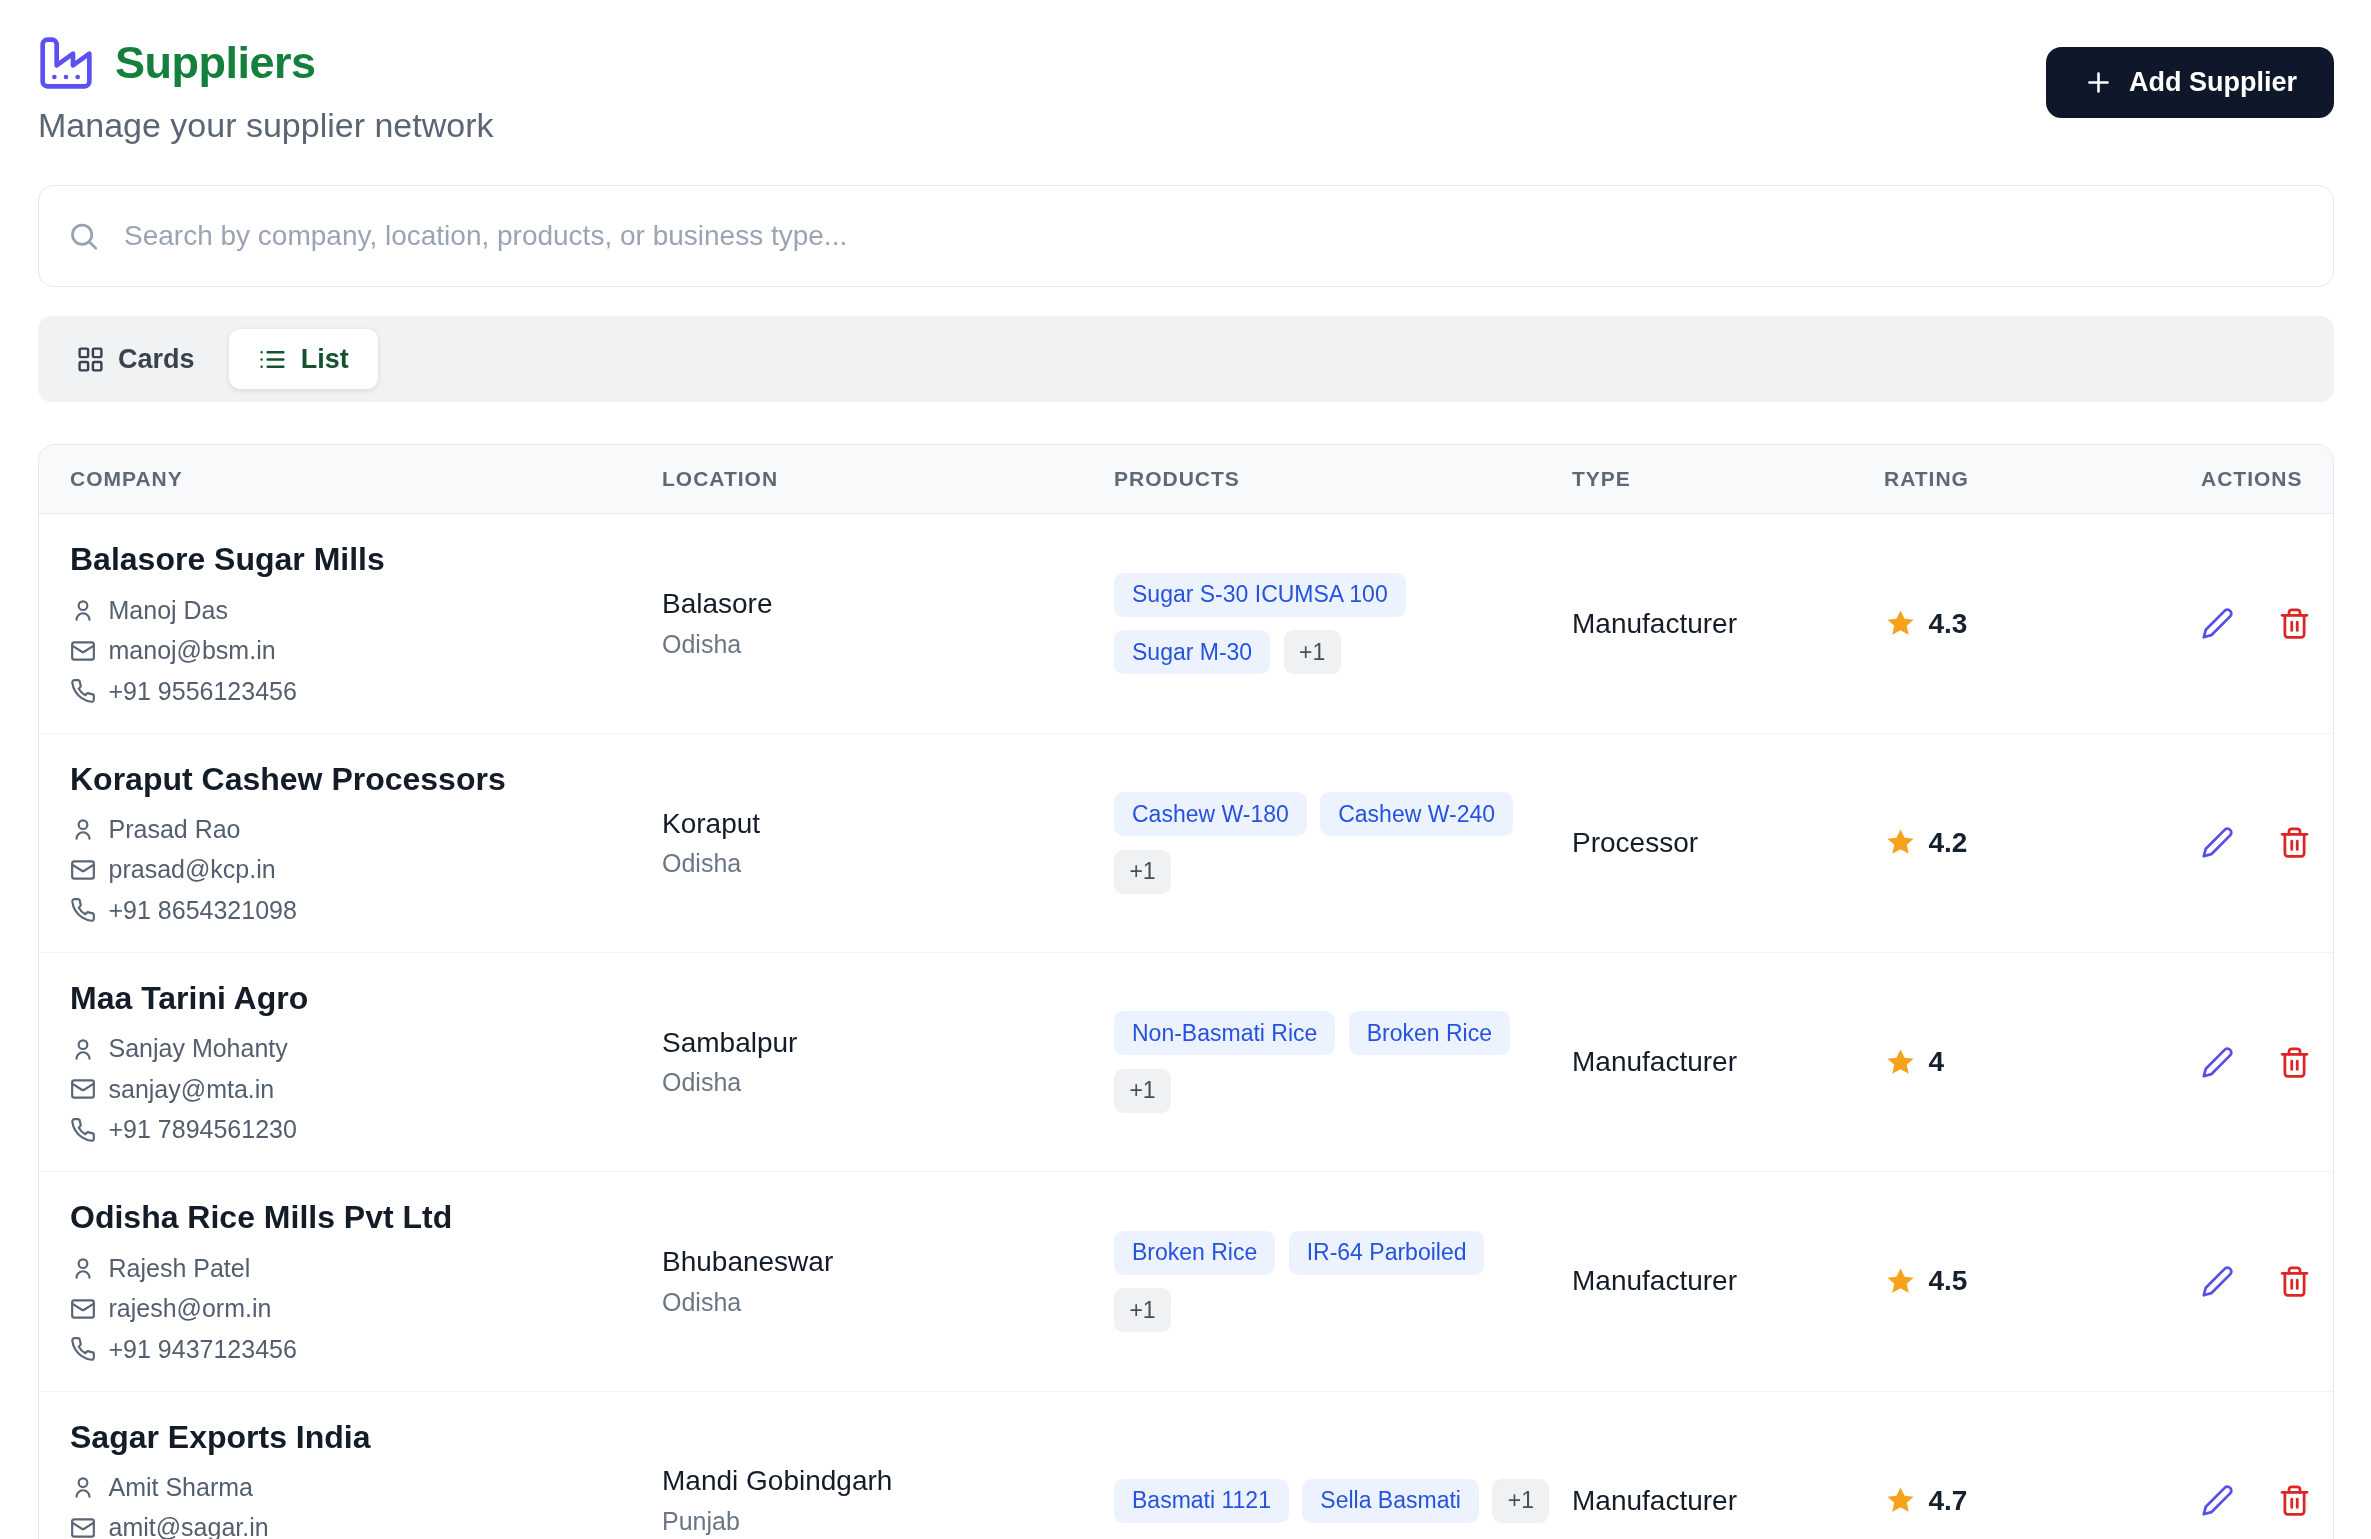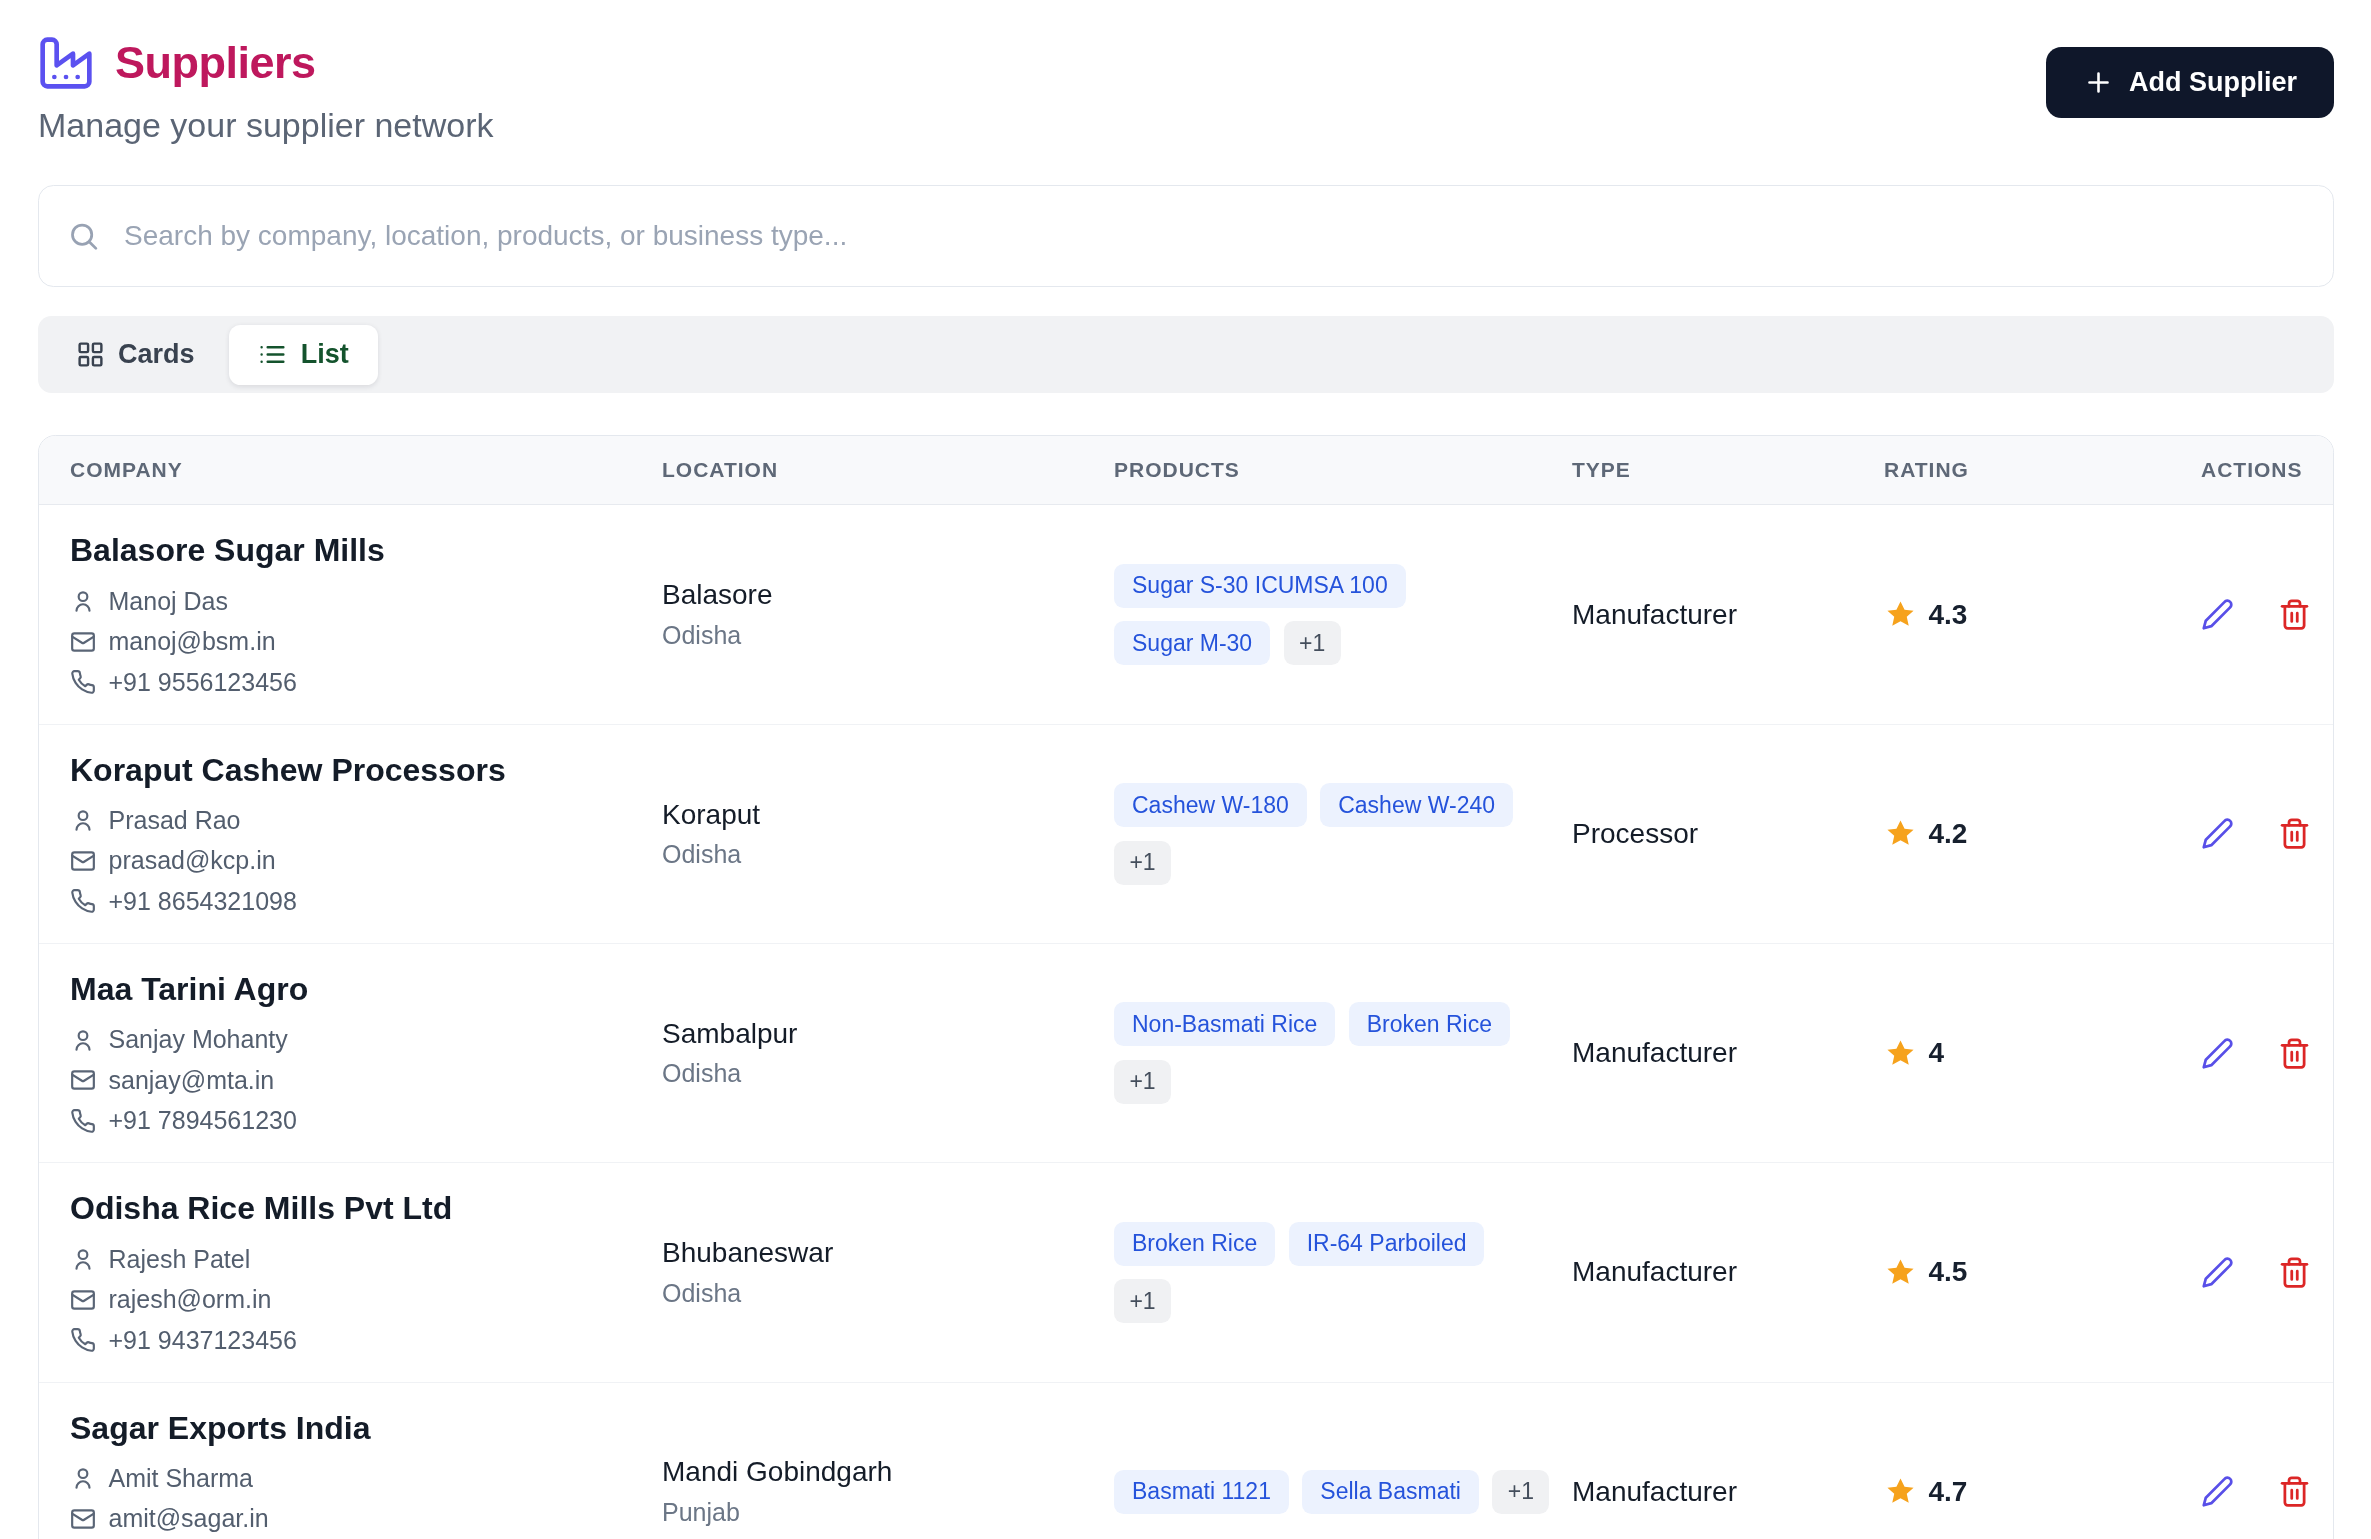--- a/index.html
+++ b/index.html
@@ -8,21 +8,21 @@
     font-family:"Liberation Sans","DejaVu Sans",sans-serif;
     color:#111827;
     width:2372px;
   }
   .page { width:2372px; min-height:1539px; padding:35px 38px 38px 38px; background:#fff; }
 
   
   .top { display:flex; justify-content:space-between; align-items:flex-start; }
   .title-row { display:flex; align-items:center; gap:21px; }
   .factory-ic { width:56px; height:56px; color:#5B51F0; }
-  .page-title { font-size:45px; font-weight:800; color:#be185d; letter-spacing:-0.5px; }
+  .page-title { font-size:45px; font-weight:800; color:#15803d; letter-spacing:-0.5px; }
   .page-subtitle { margin-top:15.4px; font-size:34px; color:#5B6575; }
   .add-btn {
     display:flex; align-items:center; gap:15.4px;
     background:#0f172a; color:#fff; border:none; cursor:pointer;
     font-family:inherit; font-size:27px; font-weight:600;
     padding:0 37px; height:71px; border-radius:15.4px; margin-top:11.5px;
   }
   .add-btn svg { width:31px; height:31px; }
 
   
@@ -34,21 +34,21 @@
   .search-input {
     width:100%; height:102px; border:1.9px solid #E4E8EE; border-radius:15.4px;
     font-family:inherit; font-size:28px; color:#111827; padding:0 29px 0 85px;
     outline:none; background:#fff;
   }
   .search-input::placeholder { color:#9AA4B4; }
 
   
   .toggle-bar {
     margin-top:29px; background:#F1F2F4; border-radius:13.4px;
-    padding:8.6px; display:flex; align-items:center; gap:5.8px; height:77px;
+    padding:8.6px; display:flex; align-items:center; gap:5.8px; height:86px;
   }
   .toggle-btn {
     display:flex; align-items:center; gap:13.4px; border:none; cursor:pointer;
     font-family:inherit; font-size:27px; font-weight:600;
     padding:0 29px; height:60px; border-radius:11.5px; background:transparent; color:#39424F;
   }
   .toggle-btn svg { width:29px; height:29px; }
   .toggle-btn.active {
     background:#fff; color:#14532d;
     box-shadow:0 1.9px 5.8px rgba(16,24,40,.10);

